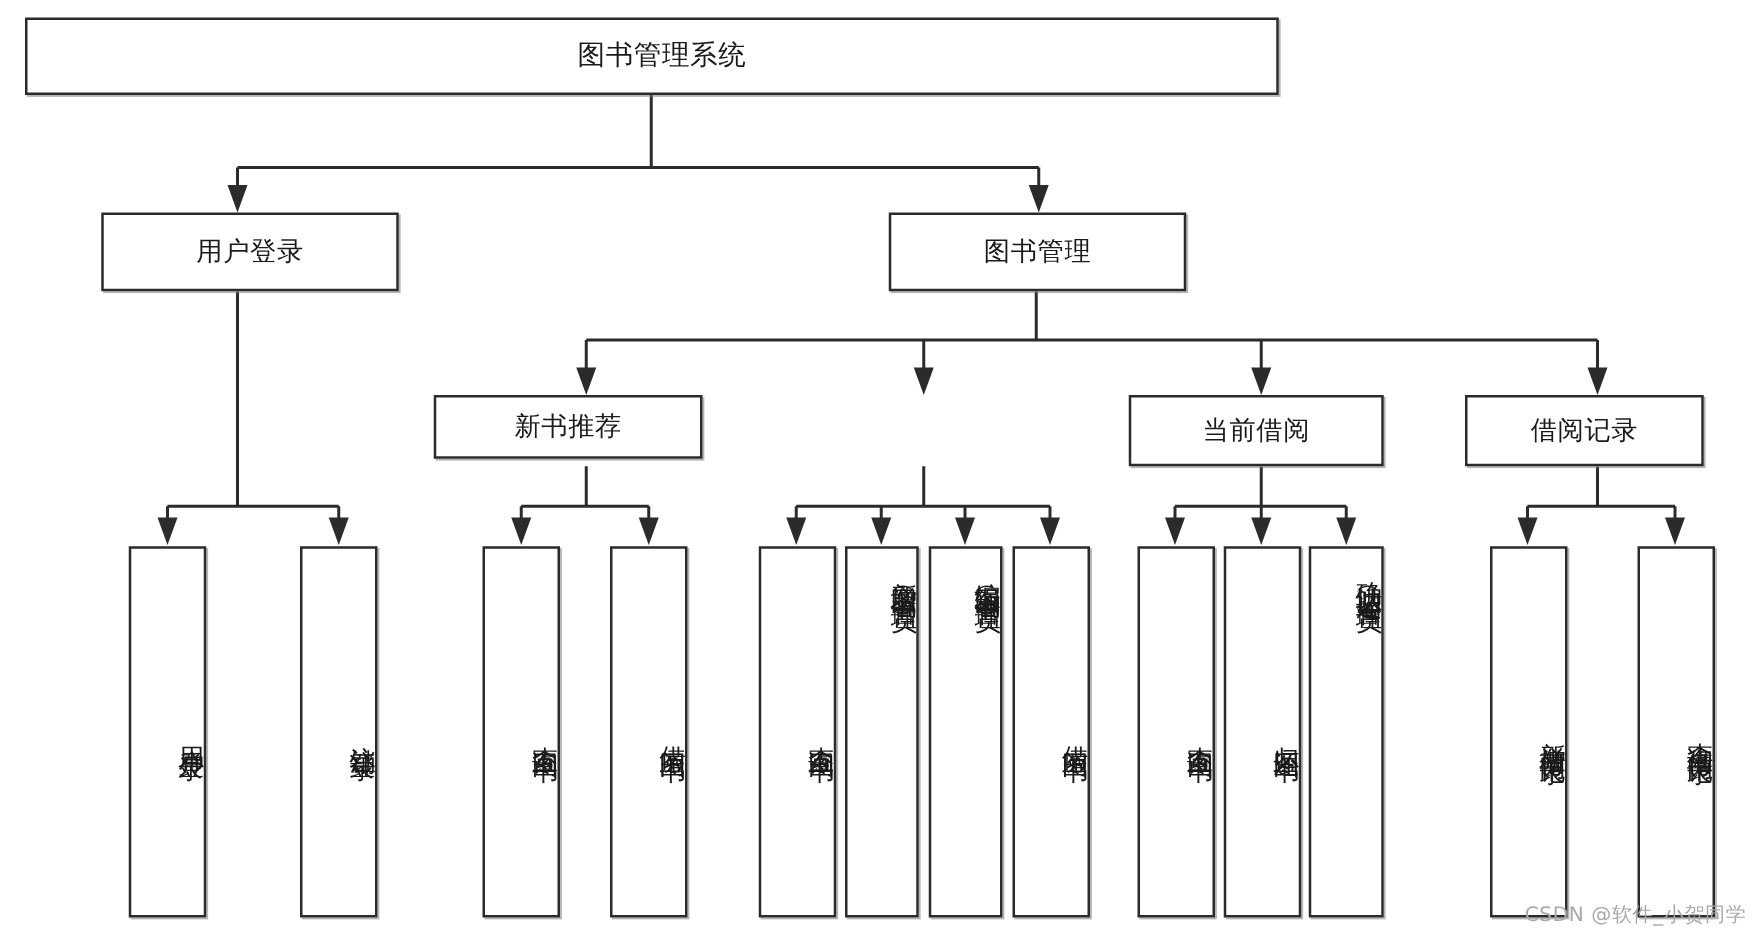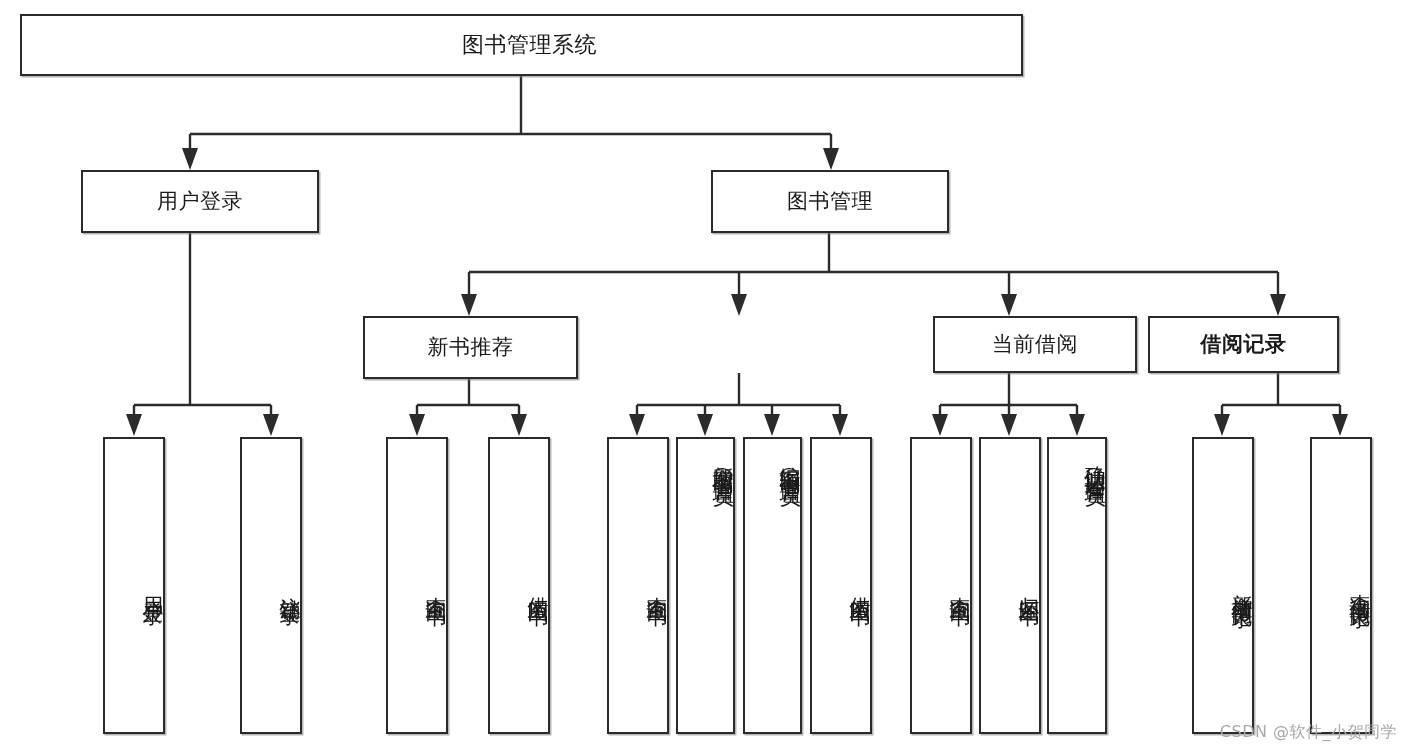--- a/index.html
+++ b/index.html
@@ -180,27 +180,27 @@
     <span class="label">图书管理系统</span>
   </div>
 
   <div class="node horiz" style="left:81px; top:170px; width:238px; height:63px;">
     <span class="label">用户登录</span>
   </div>
   <div class="node horiz" style="left:711px; top:170px; width:238px; height:63px;">
     <span class="label">图书管理</span>
   </div>
 
-  <div class="node horiz" style="left:363px; top:316px; width:215px; height:63px;">
+  <div class="node horiz" style="left:347px; top:316px; width:215px; height:51px;">
     <span class="label">新书推荐</span>
   </div>
-  <div class="node horiz" style="left:903px; top:316px; width:204px; height:57px;margin-left:30px;">
+  <div class="node horiz" style="left:903px; top:316px; width:204px; height:57px;">
     <span class="label">当前借阅</span>
   </div>
-  <div class="node horiz" style="left:1148px; top:316px; width:191px; height:57px;font-weight:bold;">
+  <div class="node horiz" style="left:1172px; top:316px; width:191px; height:57px;">
     <span class="label">借阅记录</span>
   </div>
 
   <div class="node vert mid" style="left:103px; top:437px; width:62px; height:297px;">
     <span class="label">用户登录</span>
   </div>
   <div class="node vert mid" style="left:240px; top:437px; width:62px; height:297px;">
     <span class="label">注销登录</span>
   </div>
 

